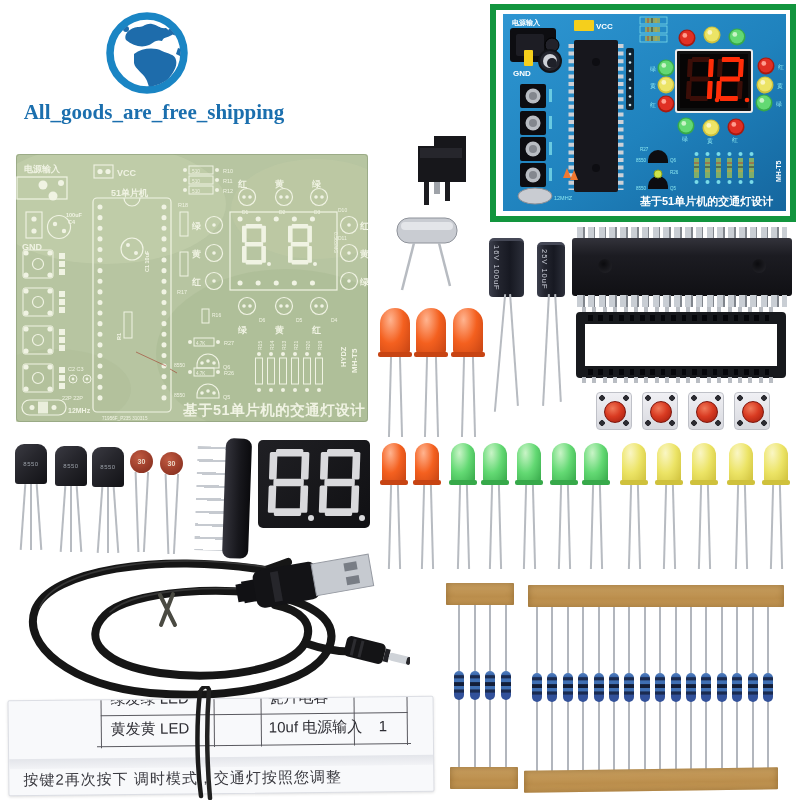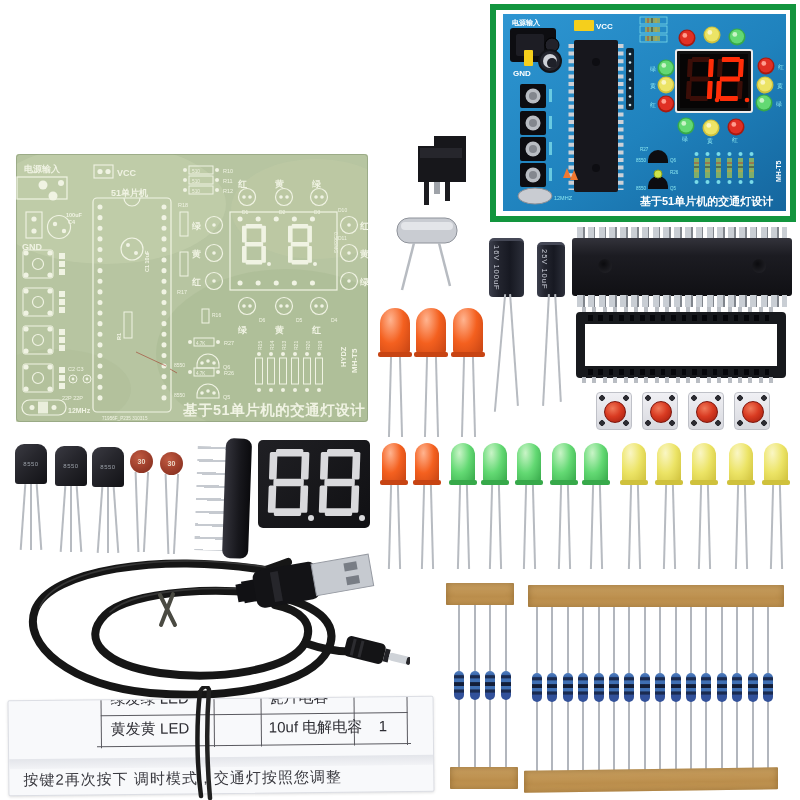--- a/index.html
+++ b/index.html
@@ -156,20 +156,38 @@
       <g id="d2">
           <rect x="4" y="0" width="18" height="5" rx="1"></rect>
           <rect x="21" y="2" width="5" height="18" rx="1"></rect>
           <rect x="3" y="19.5" width="20" height="5" rx="1"></rect>
           <rect x="0" y="24" width="5" height="18" rx="1"></rect>
           <rect x="4" y="39" width="18" height="5" rx="1"></rect>
         </g>
     </defs>
   </svg>
 
+  <div class="abs" style="left:0;top:0;width:320px;height:140px">
+    <svg width="320" height="100" viewBox="0 0 320 100">
+      <defs>
+          <clipPath id="gclip">
+            <circle cx="147" cy="53" r="33.5"></circle>
+          </clipPath>
+        </defs>
+      <circle cx="147" cy="53" r="37" fill="#ffffff" stroke="#1a85c4" stroke-width="7.5"></circle>
+      <g clip-path="url(#gclip)" fill="#1e6cab">
+        <path d="M126,40 c-3,-7 6,-13 13,-13 c5,0 7,-4 13,-3 c6,1 8,5 14,4 l7,6 c-4,4 -9,2 -11,7 c-6,-2 -9,2 -13,4 c-7,3 -16,1 -23,-5 z"></path>
+        <path d="M134,54 c8,-6 20,-7 28,-3 c6,3 13,3 14,9 c2,8 -5,15 -9,21 c-3,6 -6,13 -13,12 c-5,-1 -5,-9 -8,-14 c-3,-6 -11,-10 -12,-16 z"></path>
+        <circle cx="126" cy="29" r="3"></circle>
+        <path d="M168,30 c5,-4 12,-2 15,3 c-4,4 -11,4 -15,-3 z"></path>
+        <path d="M178,48 l6,2 -2,7 -6,-3 z"></path>
+      </g>
+    </svg>
+    <div id="logo-text" style="color:#1b6fae">All_goods_are_free_shipping</div>
+  </div>
 
   <svg class="abs" style="left:490px;top:4px" width="306" height="218" viewBox="0 0 306 218">
     <defs>
       <linearGradient id="bblue" x1="0" y1="0" x2="1" y2="1">
         <stop offset="0" stop-color="#2e96d2"></stop>
           <stop offset=".55" stop-color="#1f82bd"></stop>
           <stop offset="1" stop-color="#15669e"></stop>
       </linearGradient>
     </defs>
     <rect x="0" y="0" width="306" height="218" fill="#ffffff"></rect>
@@ -973,21 +991,21 @@
     <div class="vline" style="left:92px"></div>
     <div class="vline" style="left:205px"></div>
     <div class="vline" style="left:252px"></div>
     <div class="vline" style="left:345px"></div>
     <div class="vline" style="left:398px"></div>
     <div class="hline" style="left:92px;right:25px;top:15px"></div>
     <div class="hline" style="left:88px;right:22px;top:46px"></div>
     <div class="cell" style="left:102px;top:-10px">绿发绿 LED</div>
     <div class="cell" style="left:260px;top:-10px">瓷片电容</div>
     <div class="cell" style="left:102px;top:20px">黄发黄 LED</div>
-    <div class="cell" style="left:260px;top:20px">10uf 电解电容</div>
+    <div class="cell" style="left:260px;top:20px">10uf 电源输入</div>
     <div class="cell" style="left:370px;top:20px">1</div>
     <div class="fold"></div>
     <div class="instr">按键2再次按下 调时模式，交通灯按照您调整</div>
   </div>
 
   <svg class="abs" style="left:192px;top:686px" width="30" height="114" viewBox="0 0 30 114">
     <path d="M8,6 C4,40 5,80 9,110" stroke="#1b1b1b" stroke-width="4.5" fill="none" stroke-linecap="round"></path>
     <path d="M17,4 C14,42 15,78 18,112" stroke="#222" stroke-width="4.5" fill="none" stroke-linecap="round"></path>
     <path d="M8,6 C10,0 16,-1 17,4" stroke="#1b1b1b" stroke-width="4" fill="none"></path>
   </svg>

